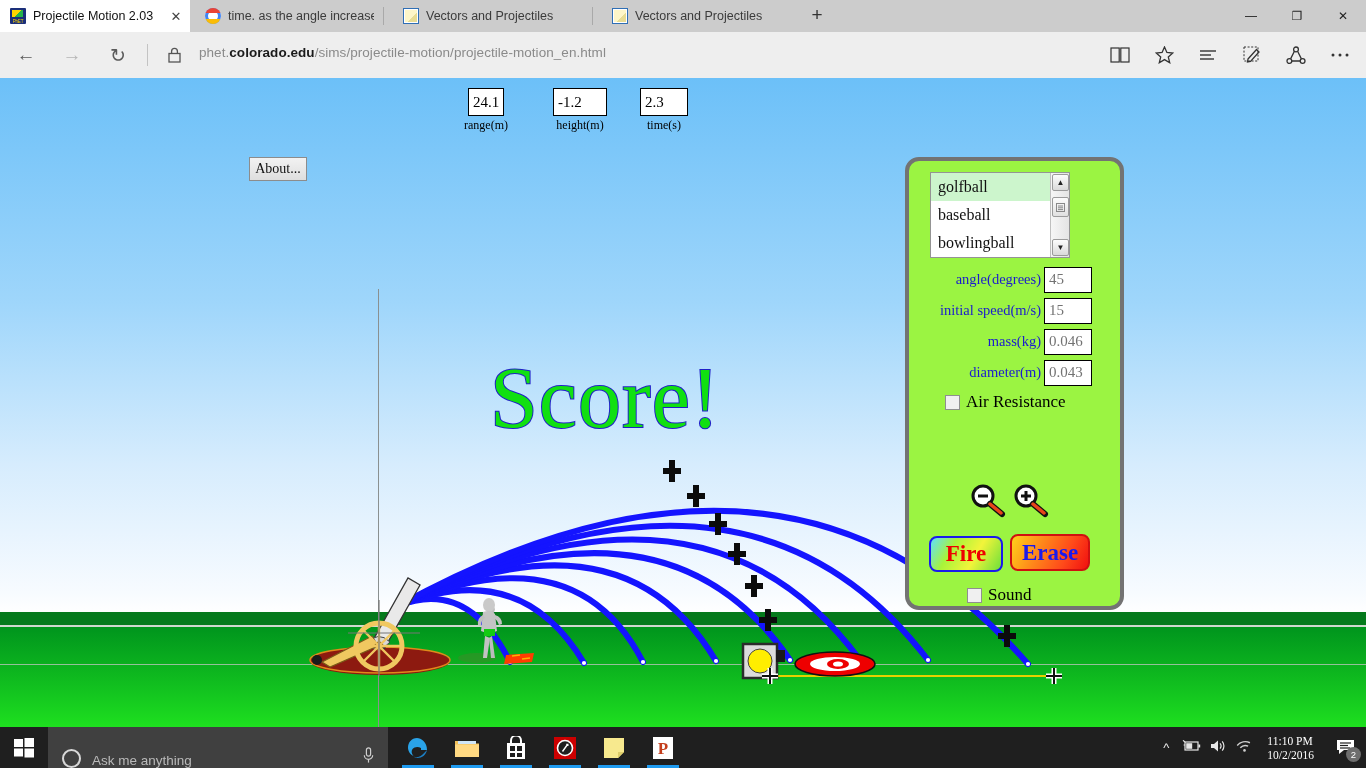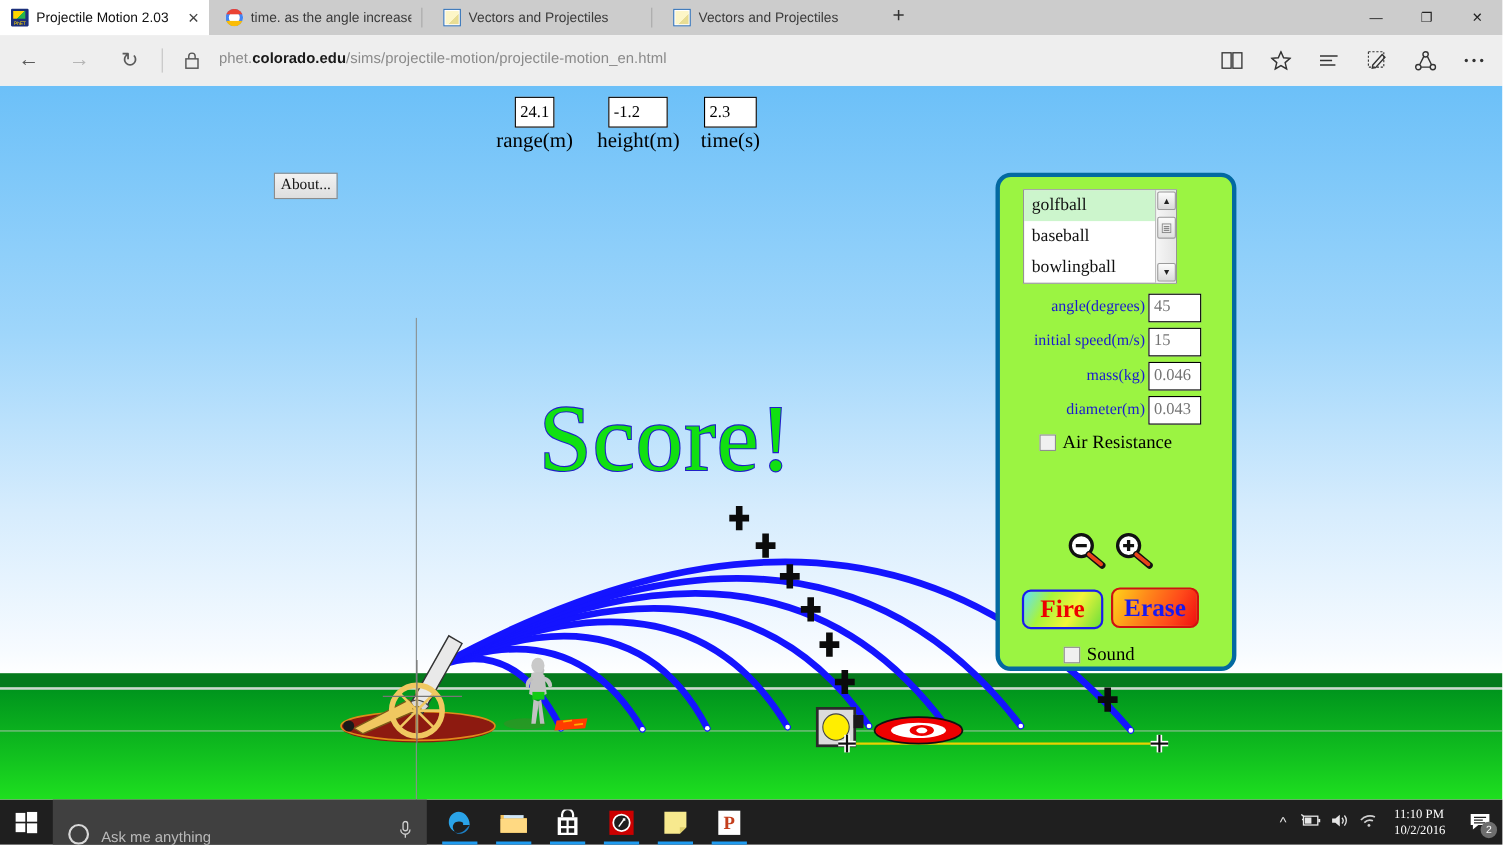--- a/index.html
+++ b/index.html
@@ -79,30 +79,30 @@
 
   
   .about-btn { position: absolute; left: 249px; top: 79px; width: 58px; height: 24px;
       background: linear-gradient(#f2f2f2,#dedede); border: 1px solid #8c8c8c;
       font-family: "Liberation Serif", serif; font-size: 14px; color: #111;
       display: flex; align-items: center; justify-content: center; }
   .readout { position: absolute; text-align: center; }
   .readout .box { height: 28px; background: #fff; border: 1px solid #000;
       font-family: "Liberation Serif", serif; font-size: 15px; color: #000;
       display: flex; align-items: center; padding-left: 4px; }
-  .readout .lbl { margin-top: 2px; font-family: "Liberation Serif", serif; font-size: 19px; color: #000; }
+  .readout .lbl { margin-top: 2px; font-family: "Liberation Serif", serif; font-size: 12px; color: #000; }
 
   .scoretext { position: absolute; left: 490px; top: 277px; width: 320px;
       font-family: "Liberation Serif", serif; font-size: 86px; line-height: 1;
       color: #11e011; -webkit-text-stroke: 2px #2020c8;
       paint-order: stroke fill; letter-spacing: 1px; }
 
   
   .panel { position: absolute; left: 905px; top: 79px; width: 219px; height: 453px;
-      background: #9bf442; border: 4px solid #0369a1; border-radius: 14px; }
+      background: #9bf442; border: 4px solid #737373; border-radius: 14px; }
   .ballbox { position: absolute; left: 21px; top: 11px; width: 140px; height: 86px;
       background: #ffffff; border: 1px solid #949494; }
   .ballitem { height: 28px; line-height: 28px; padding-left: 7px;
       font-family: "Liberation Serif", serif; font-size: 16px; color: #111; }
   .ballitem.sel { background: #ccf5cc; }
   .sbar { position: absolute; right: 0; top: 0; width: 19px; height: 84px;
       background: linear-gradient(to right,#f6f6f6,#e4e4e4); border-left: 1px solid #bfbfbf; }
   .sbtn { position: absolute; left: 1px; width: 17px; height: 17px;
       background: linear-gradient(#fcfcfc,#dadada); border: 1px solid #9b9b9b; border-radius: 2px;
       display: flex; align-items: center; justify-content: center; font-size: 8px; color: #222; }

